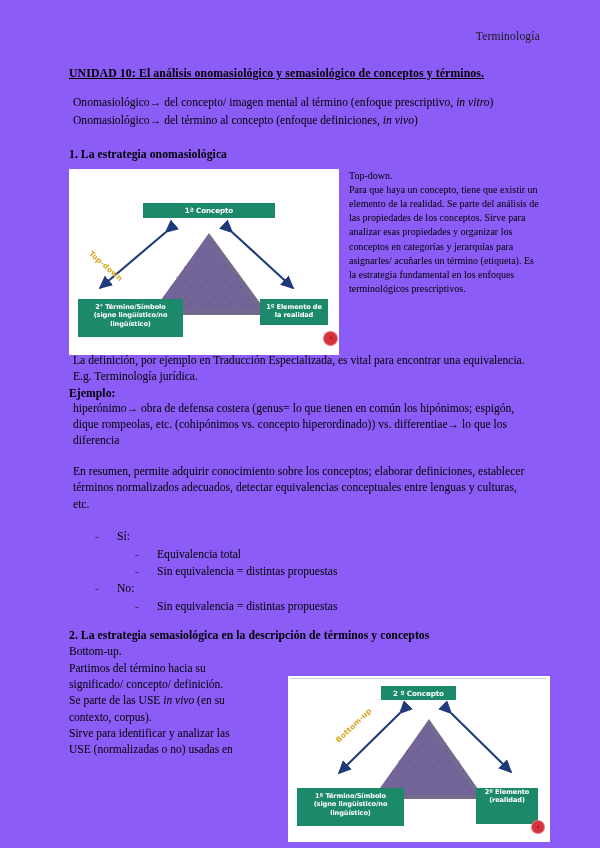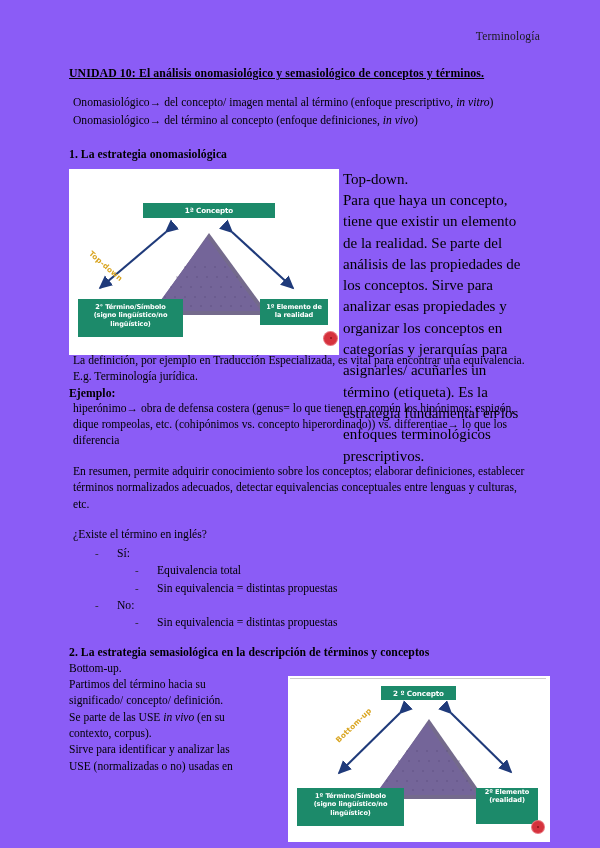--- a/index.html
+++ b/index.html
@@ -86,24 +86,24 @@
     color: #222;
     font-size: 11px;
   }
 
   
   .twocol {
     position: relative;
   }
   .col-right-1 {
     position: absolute;
-    left: 274px;
+    left: 280px;
     top: 0;
     width: 190px;
-    font-size: 15px;
+    font-size: 10px;
     line-height: 1.42;
   }
 
   
   .diagram {
     position: relative;
     background: #ffffff;
   }
   .diagram-1 {
     width: 270px;
@@ -288,21 +288,20 @@
     </p>
 
     <div class="gap-m"></div>
 
     <p class="para">
       <span>En </span><b>resumen</b><span>, permite adquirir  conocimiento sobre los conceptos; elaborar definiciones, establecer términos normalizados adecuados, detectar equivalencias conceptuales entre lenguas y culturas, etc.</span>
     </p>
 
     <div class="gap-m"></div>
 
-    <p class="para">¿Existe el término en inglés?</p>
 
     <div style="margin-top:1px;">
       <div class="dash-row indent-2">
         <span class="dash-mark">-</span>
         <span>Sí:</span>
       </div>
       <div class="dash-row indent-3">
         <span class="dash-mark">-</span>
         <span>Equivalencia total</span>
       </div>

